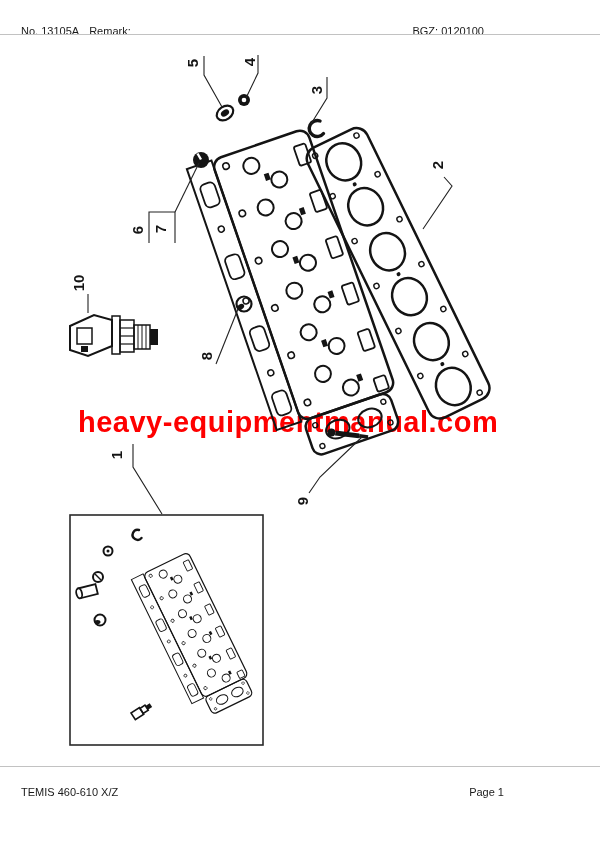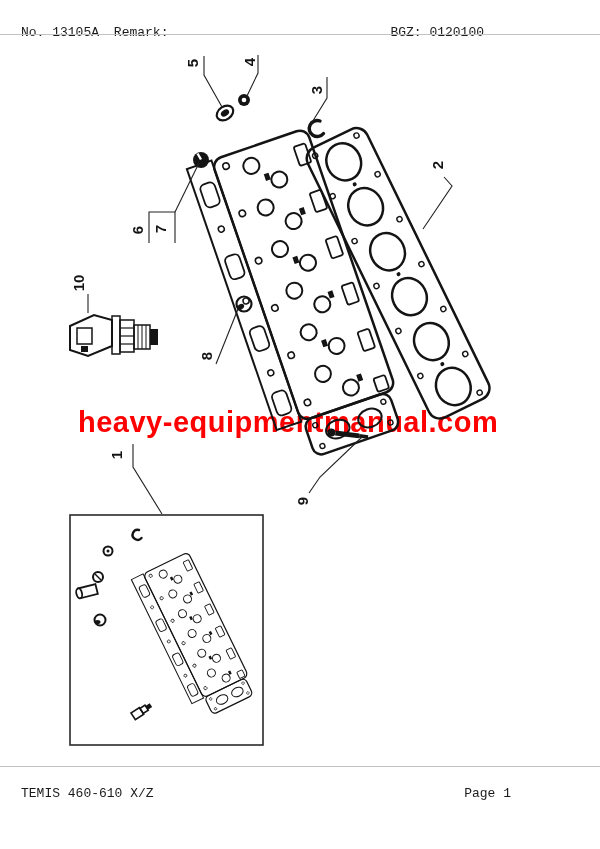--- a/index.html
+++ b/index.html
@@ -1,18 +1,18 @@
 <!DOCTYPE html>
 <html><head>
 <meta charset="utf-8">
 <style>
   html,body{margin:0;padding:0;background:#fff;}
   body{width:600px;height:849px;position:relative;overflow:hidden;
        font-family:"Liberation Sans",sans-serif;color:#1a1a1a;}
-  .hdr-txt{position:absolute;font-size:13px;white-space:nowrap;font-family:Liberation Mono, monospace;}
+  .hdr-txt{position:absolute;font-size:11px;white-space:nowrap;}
   .rule{position:absolute;left:0;width:600px;height:1px;background:#c2c2c2;}
   .watermark{position:absolute;left:78px;top:406px;font-size:29px;font-weight:bold;
              letter-spacing:.5px;white-space:nowrap;z-index:1;}
   svg.diagram{position:absolute;left:0;top:0;z-index:2;}
   .hf{z-index:3;}
   .gap{display:inline-block;width:7px;}
   text.callout{font-family:"Liberation Sans",sans-serif;font-size:15px;font-weight:bold;fill:#141414;}
 </style>
 </head>
 <body>
@@ -206,13 +206,13 @@
         <rect x="0" y="0" width="10" height="8" stroke-width="1.6"></rect>
         <rect x="10" y="1" width="6" height="6" stroke-width="1.6"></rect>
         <rect x="16" y="2" width="5" height="4.5" fill="#141414" stroke="none"></rect>
       </g>
     </g>
   </g>
 </svg>
 
 <div class="rule hf" style="top:766px;"></div>
 <div class="hdr-txt hf" style="left:21px;top:786px;">TEMIS 460-610 X/Z</div>
-<div class="hdr-txt hf" style="right:89px;top:786px;">Page 1</div>
+<div class="hdr-txt hf" style="right:96px;top:786px;">Page 1</div>
 
 </body></html>

